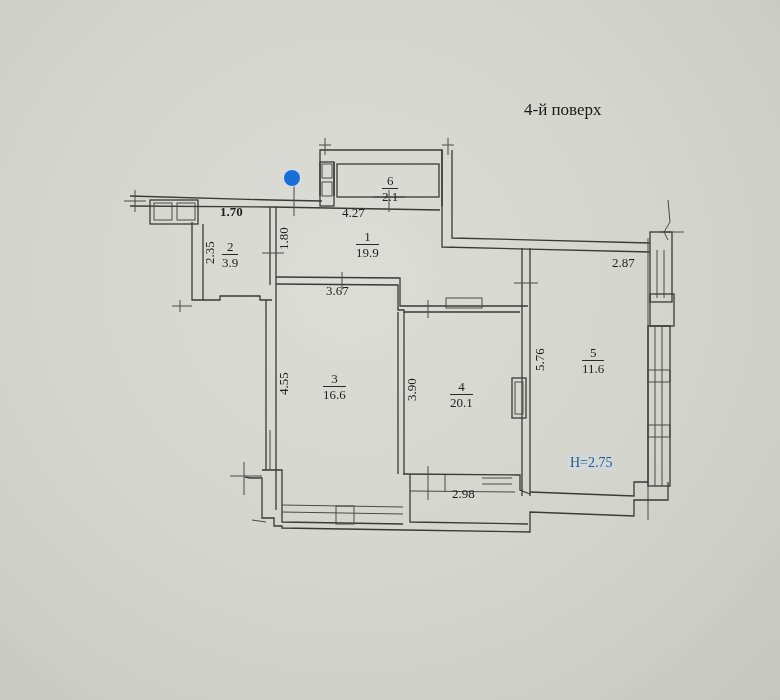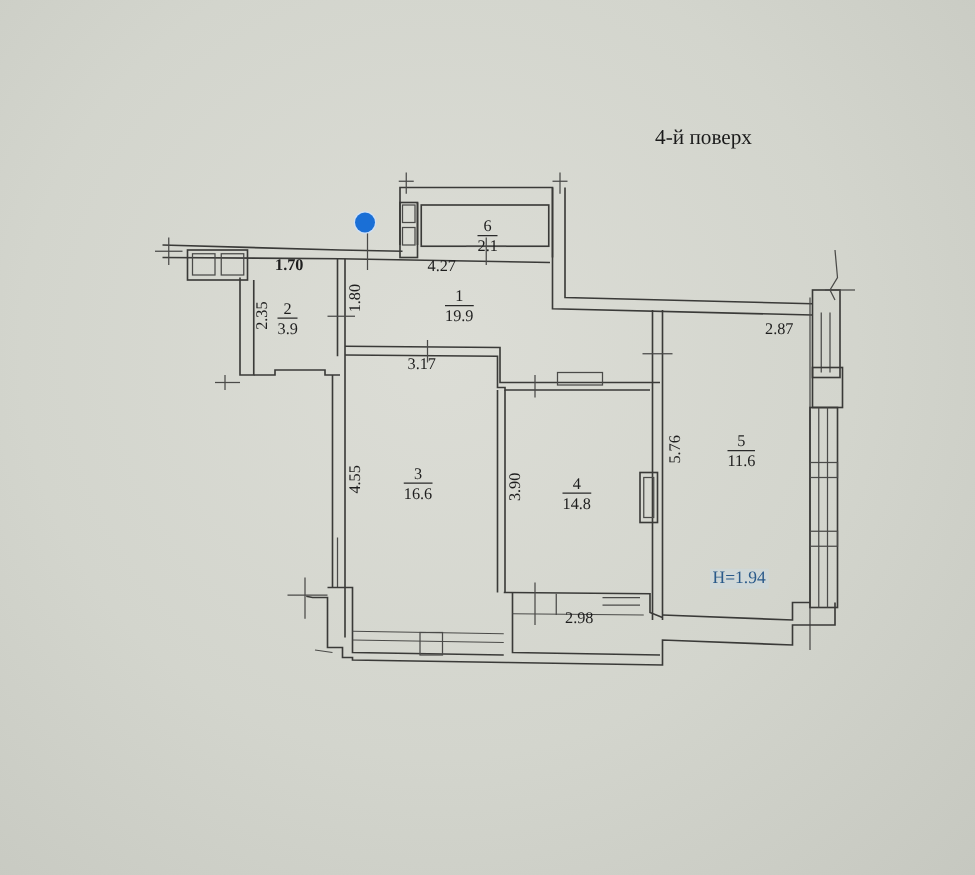--- a/index.html
+++ b/index.html
@@ -123,35 +123,35 @@
 <div class="room" style="left:222px; top:240px;">
   <span class="num">2</span>
   <span class="area">3.9</span>
 </div>
 <div class="room" style="left:323px; top:372px;">
   <span class="num">3</span>
   <span class="area">16.6</span>
 </div>
 <div class="room" style="left:450px; top:380px;">
   <span class="num">4</span>
-  <span class="area">14.8</span>
+  <span class="area">20.1</span>
 </div>
 <div class="room" style="left:582px; top:346px;">
   <span class="num">5</span>
   <span class="area">11.6</span>
 </div>
 <div class="room" style="left:382px; top:174px;">
   <span class="num">6</span>
   <span class="area">2.1</span>
 </div>
 
 <div class="lbl" style="left:220px; top:205px;font-weight:bold;">1.70</div>
 <div class="lbl" style="left:342px; top:206px;">4.27</div>
 <div class="lbl vert" style="left:272px; top:232px;">1.80</div>
 <div class="lbl vert" style="left:198px; top:246px;">2.35</div>
-<div class="lbl" style="left:326px; top:284px;">3.17</div>
+<div class="lbl" style="left:326px; top:284px;">3.67</div>
 <div class="lbl" style="left:576px; top:256px;margin-left:36px;">2.87</div>
 <div class="lbl vert" style="left:272px; top:377px;">4.55</div>
 <div class="lbl vert" style="left:400px; top:383px;">3.90</div>
 <div class="lbl vert" style="left:528px; top:353px;">5.76</div>
 <div class="lbl" style="left:452px; top:487px;">2.98</div>
 
-<div class="height">H=1.94</div>
+<div class="height">H=2.75</div>
 
 </body></html>

